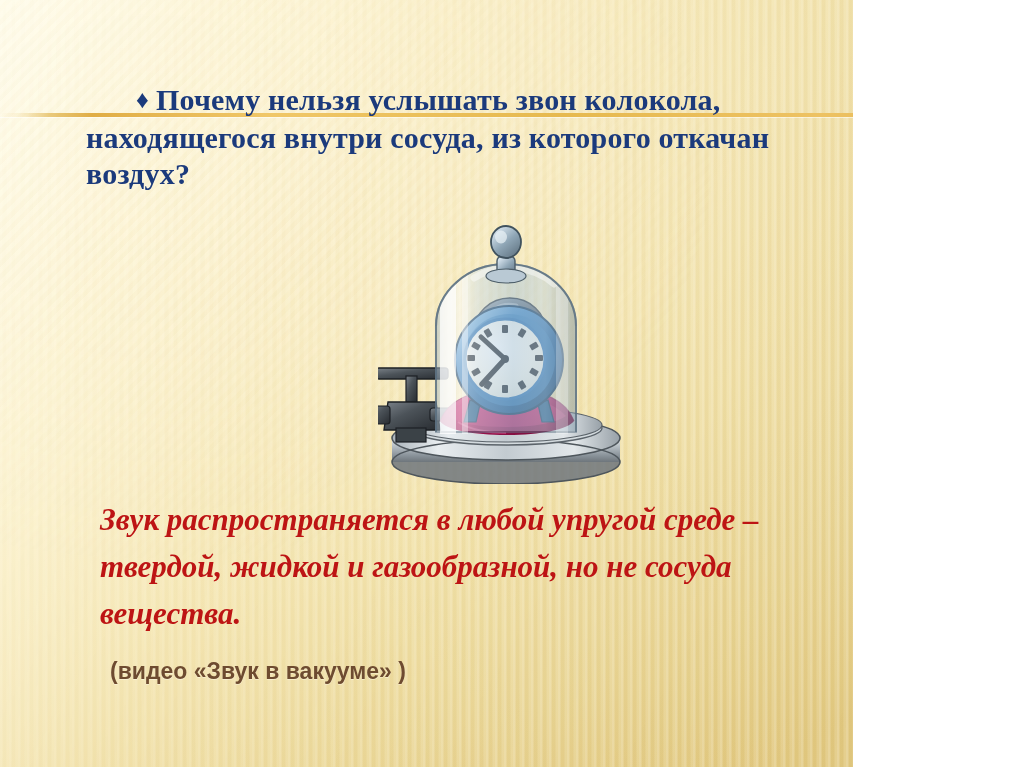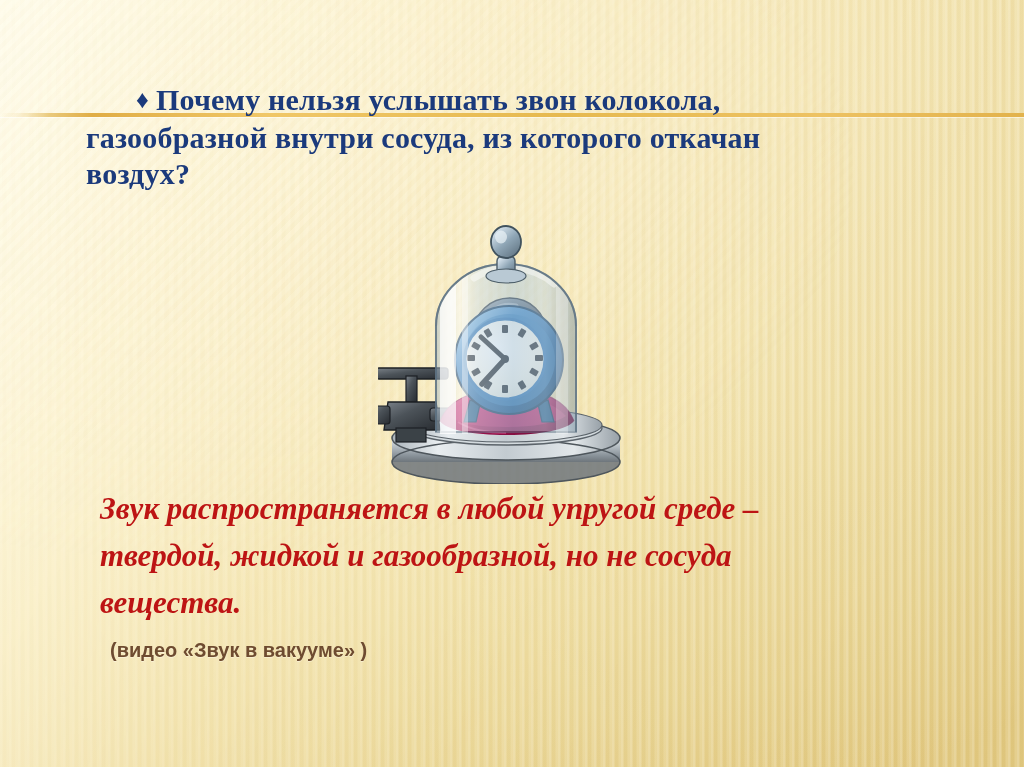--- a/index.html
+++ b/index.html
@@ -6,21 +6,21 @@
     margin: 0;
     padding: 0;
     background: #ffffff;
   }
   body {
     font-family: "Liberation Serif", "DejaVu Serif", serif;
   }
 
   #slide {
     position: relative;
-    width: 1024px;
+    width: 853px;
     height: 767px;
     overflow: hidden;
     
     background-color: #f2e2b4;
     background-image:
       linear-gradient(115deg,
         rgba(255,252,235,0.96) 0%,
         rgba(253,245,214,0.86) 18%,
         rgba(249,236,190,0.55) 38%,
         rgba(243,226,164,0.30) 58%,
@@ -123,58 +123,58 @@
     top: 216px;
     width: 268px;
     height: 268px;
   }
   #illustration svg { display: block; }
 
   
   #body-block {
     position: absolute;
     left: 100px;
-    top: 485px;
+    top: 496px;
     width: 880px;
   }
   .body-line {
     color: #bd1414;
     font-family: "Liberation Serif", "DejaVu Serif", serif;
     font-weight: bold;
     font-style: italic;
     font-size: 31px;
     line-height: 47px;
     white-space: nowrap;
   }
   #video-note {
     color: #6e4b30;
     font-family: "Liberation Sans", "DejaVu Sans", sans-serif;
     font-weight: bold;
     font-style: normal;
-    font-size: 20px;
+    font-size: 23px;
     line-height: 44px;
-    margin-top: 2px;
+    margin-top: 12px;
     margin-left: 10px;
     white-space: nowrap;
     text-shadow: 0 1px 0 rgba(255,255,255,0.35);
   }
 </style>
 </head>
 <body>
 
 <div id="slide">
 
   <div id="texture-vertical"></div>
   <div id="texture-diagonal"></div>
 
   <div id="gold-rule"></div>
 
   <div id="title-block">
     <div class="title-line title-line-1"><span id="diamond-bullet">♦</span><span>Почему нельзя услышать звон колокола,</span></div>
-    <div class="title-line">газообразной внутри сосуда, из которого откачан</div>
+    <div class="title-line">находящегося внутри сосуда, из которого откачан</div>
     <div class="title-line">воздух?</div>
   </div>
 
   <div id="illustration">
     <svg width="268" height="268" viewBox="0 0 268 268" xmlns="http://www.w3.org/2000/svg">
       <defs>
         <linearGradient id="glassGrad" x1="0" y1="0" x2="1" y2="0">
           <stop offset="0%" stop-color="#9fb4c4"></stop>
           <stop offset="8%" stop-color="#dfeaf2"></stop>
           <stop offset="17%" stop-color="#fbfdfe"></stop>

